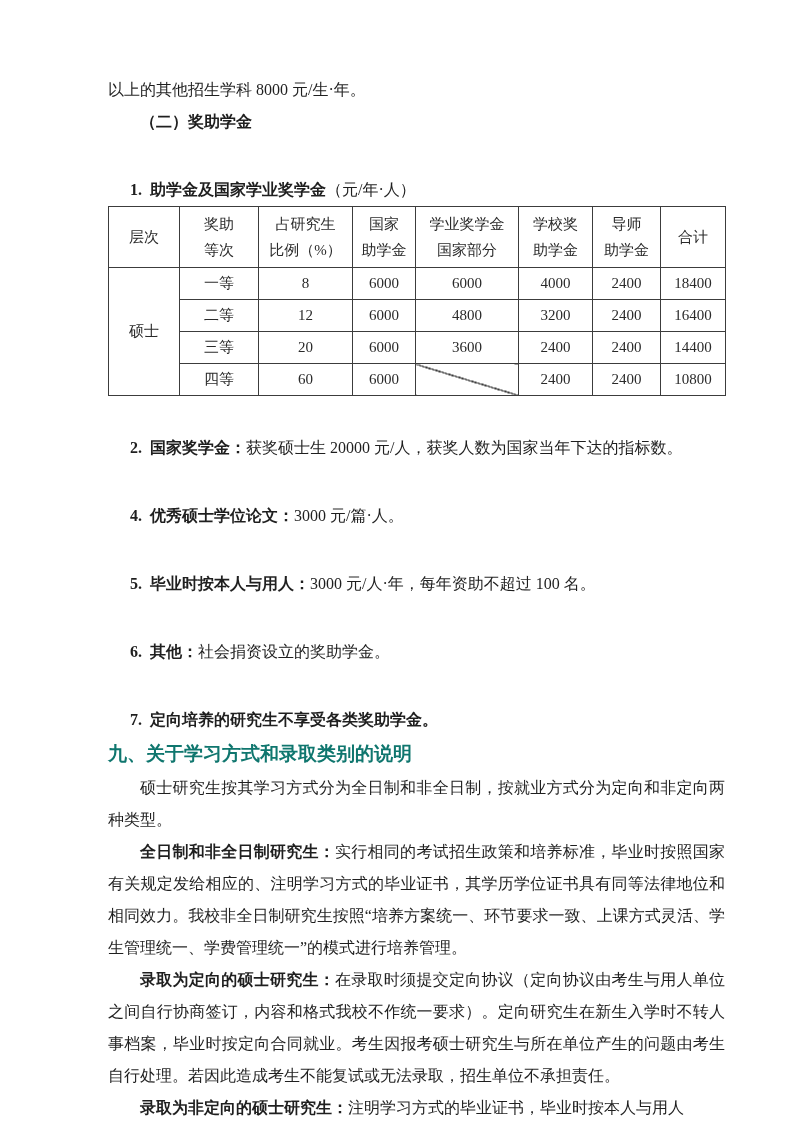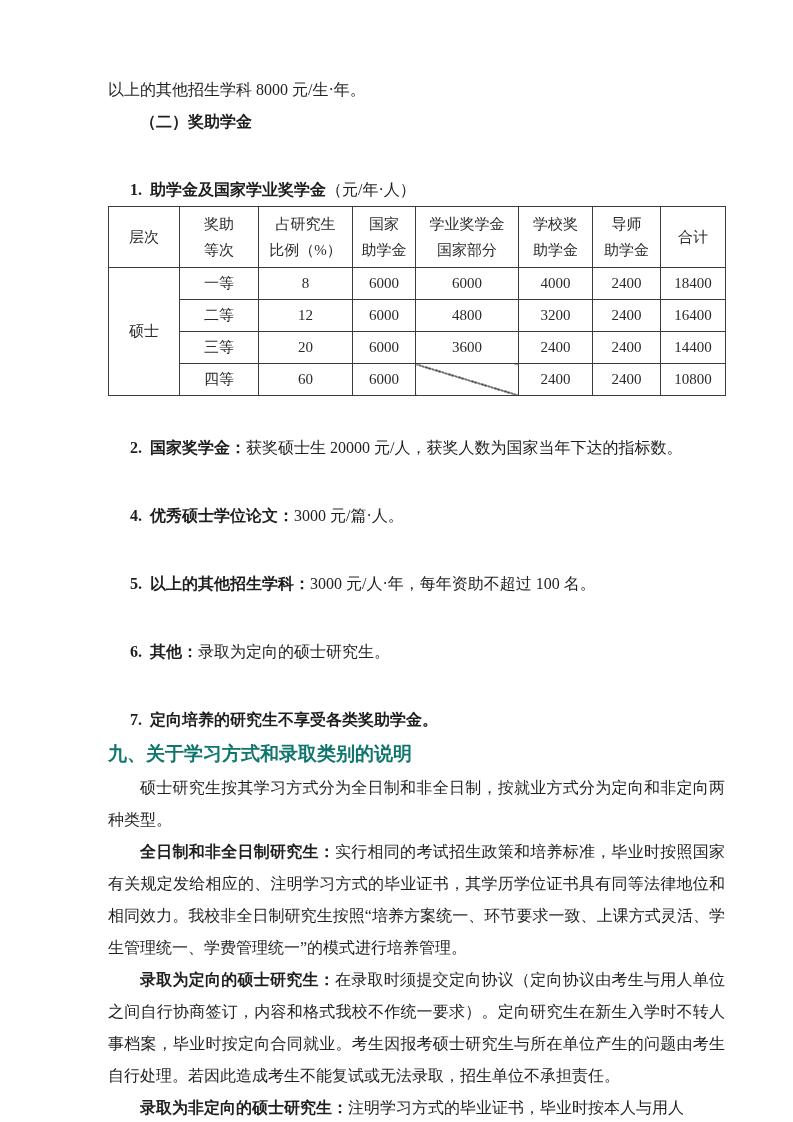--- a/index.html
+++ b/index.html
@@ -143,24 +143,24 @@
       </tbody>
     </table>
 
     <div class="num-item just">
       <span class="no">2.</span><span class="hei">国家奖学金：</span><span>获奖硕士生 20000 元/人，获奖人数为国家当年下达的指标数。</span>
     </div>
     <div class="num-item just">
       <span class="no">4.</span><span class="hei">优秀硕士学位论文：</span><span>3000 元/篇·人。</span>
     </div>
     <div class="num-item just">
-      <span class="no">5.</span><span class="hei">以上的其他招生学科：</span><span>3000 元/人·年，每年资助不超过 100 名。</span>
+      <span class="no">5.</span><span class="hei">毕业时按本人与用人：</span><span>3000 元/人·年，每年资助不超过 100 名。</span>
     </div>
     <div class="num-item just">
-      <span class="no">6.</span><span class="hei">其他：</span><span>录取为定向的硕士研究生。</span>
+      <span class="no">6.</span><span class="hei">其他：</span><span>社会捐资设立的奖助学金。</span>
     </div>
     <div class="num-item just">
       <span class="no">7.</span><span class="hei">定向培养的研究生不享受各类奖助学金。</span><span></span>
     </div>
 
     <div class="sec9">九、关于学习方式和录取类别的说明</div>
 
     <p class="para">
       <span>硕士研究生按其学习方式分为全日制和非全日制，按就业方式分为定向和非定向两种类型。</span>
     </p>

